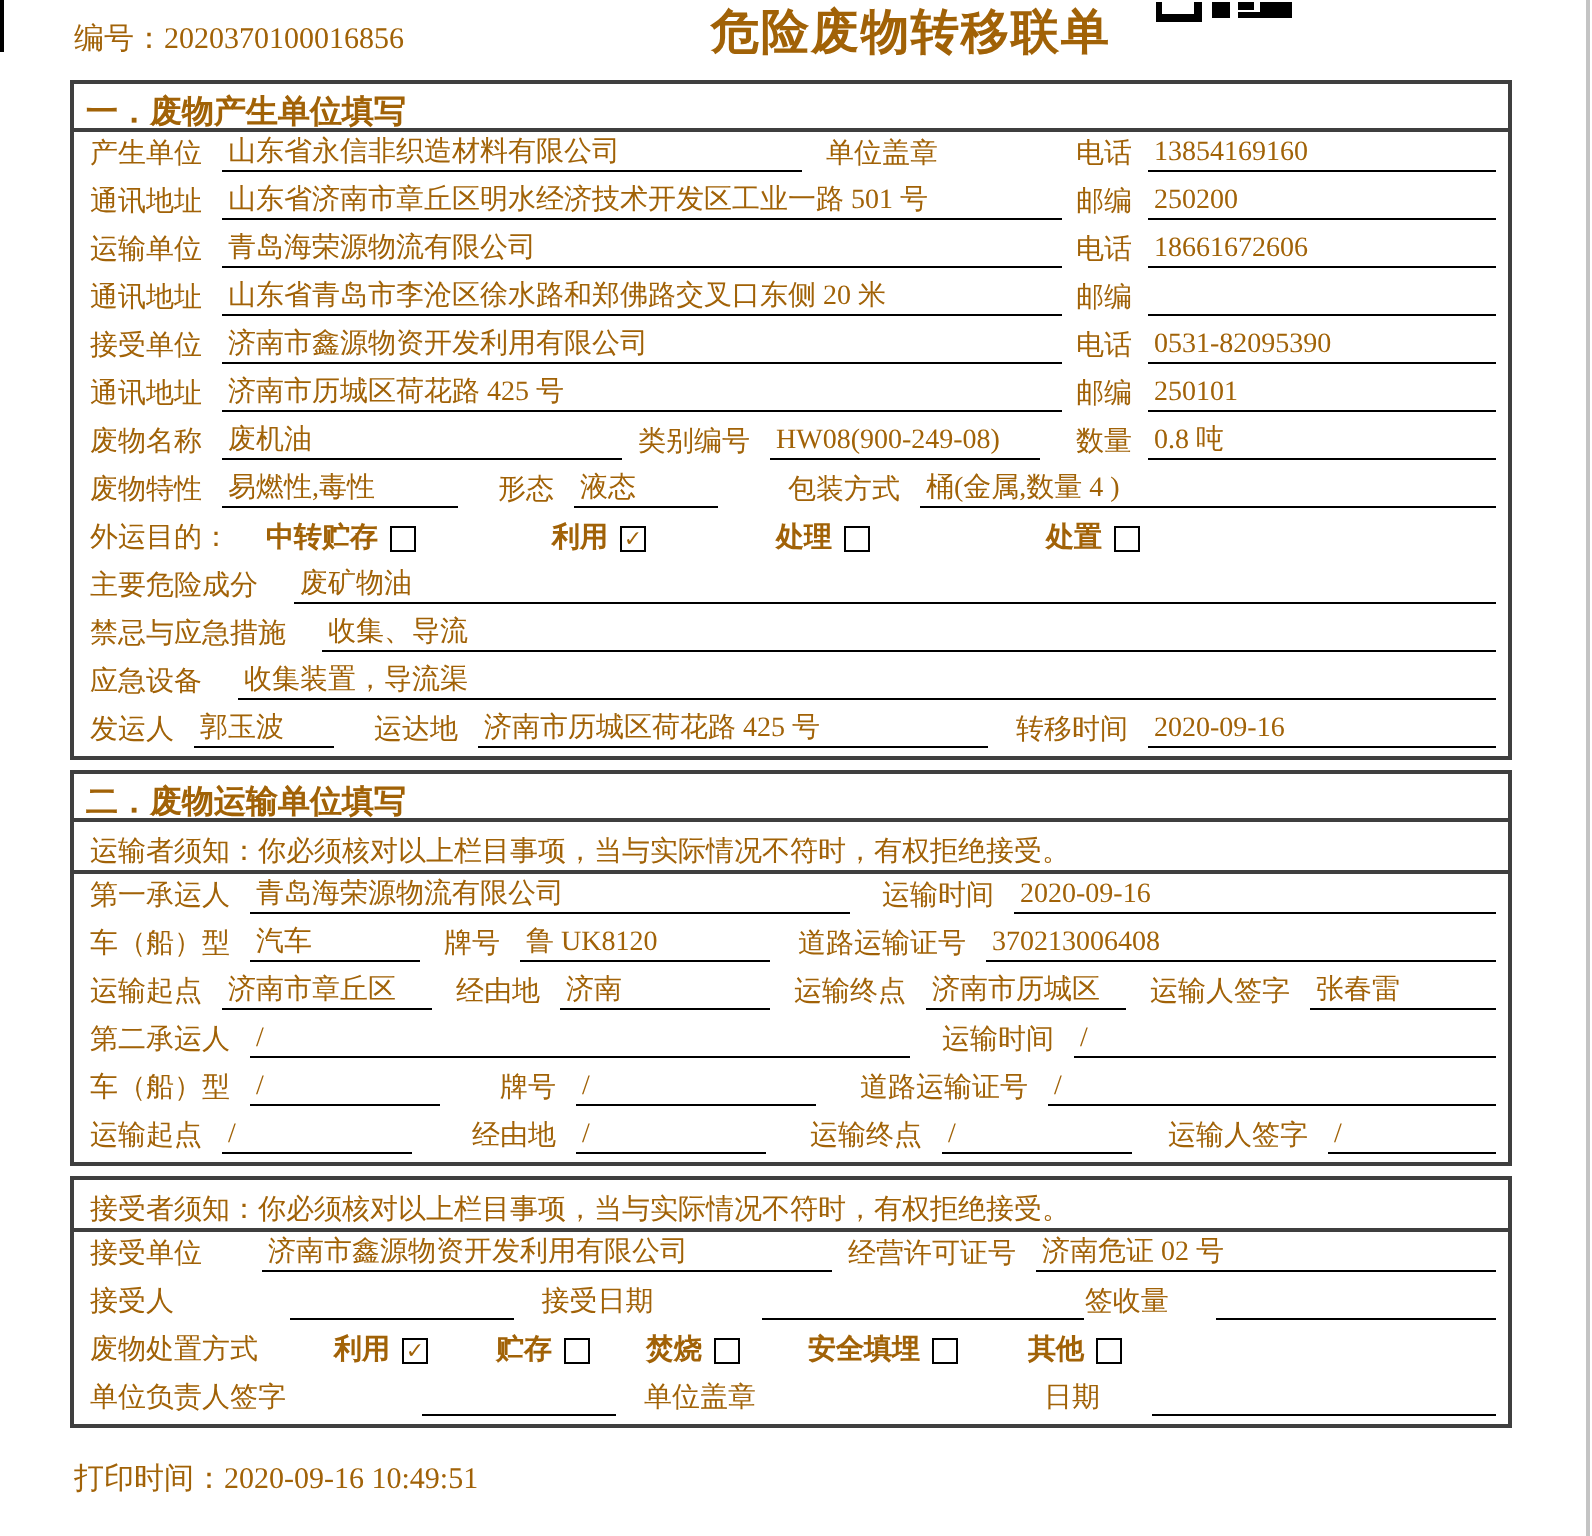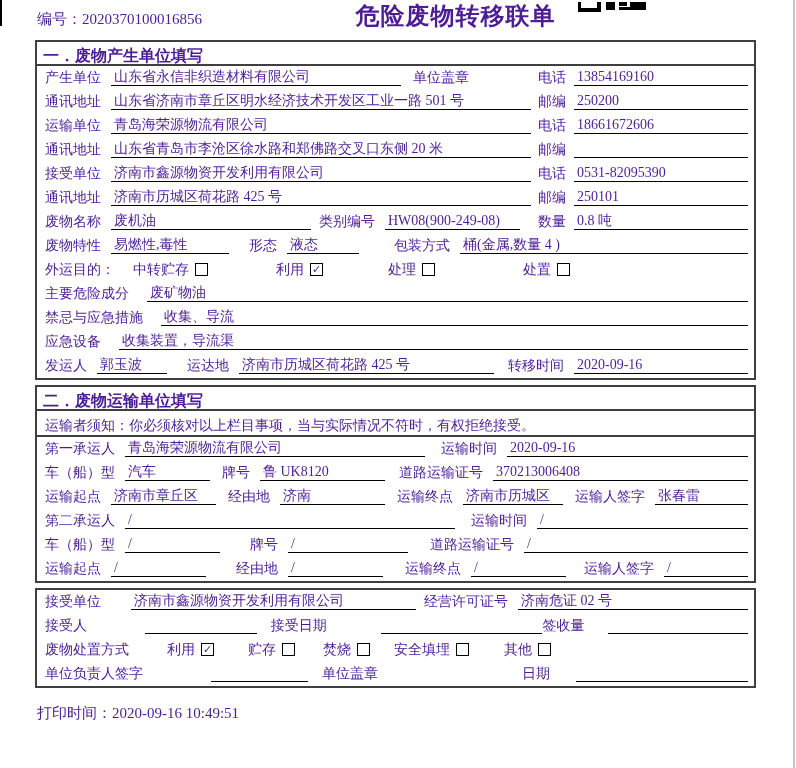--- a/index.html
+++ b/index.html
@@ -1,50 +1,50 @@
 <!DOCTYPE html>
 <html><head>
 <meta charset="utf-8">
 <style>
   html,body{margin:0;padding:0;background:#fff;}
   .sheet{position:relative;width:796px;height:768px;background:#ffffff;overflow:hidden;
-         font-family:"Liberation Serif","DejaVu Serif",serif;color:#4c1d95;font-size:14px;}
+         font-family:"Liberation Serif","DejaVu Serif",serif;color:#a16207;font-size:14px;}
   .corner-mark{position:absolute;left:0;top:0;width:2px;height:26px;background:#000;}
   .page-edge{position:absolute;right:1px;top:0;bottom:0;width:2px;background:#c4c4c4;}
 
   .header{position:relative;height:40px;}
   .serial{position:absolute;left:37px;top:10px;font-size:15px;white-space:nowrap;}
   .title{position:absolute;left:0;top:0;width:100%;box-sizing:border-box;padding-left:115px;
          text-align:center;font-size:24px;font-weight:bold;letter-spacing:1px;
          font-family:"Liberation Sans","DejaVu Sans",sans-serif;}
   .qr{position:absolute;left:578px;top:0;}
 
   .box{margin:0 0 5px 35px;width:721px;border:2px solid #3f3f3f;box-sizing:border-box;background:#fff;}
   .sec-head{height:24px;box-sizing:border-box;padding:4px 6px 0 6px;font-size:16px;font-weight:bold;
             border-bottom:2px solid #3f3f3f;font-family:"Liberation Sans","DejaVu Sans",sans-serif;}
   .note-row{height:26px;box-sizing:border-box;padding:6px 6px 0 8px;border-bottom:2px solid #3f3f3f;white-space:nowrap;}
   .row{height:24px;box-sizing:border-box;display:flex;align-items:flex-end;padding:0 6px 4px 8px;}
   .lbl{white-space:nowrap;margin-right:10px;line-height:16px;}
   .ul{border-bottom:1px solid #000;min-height:17px;line-height:16px;padding:0 3px;white-space:nowrap;box-sizing:border-box;}
   .grow{flex:1;}
   .rcol{margin-left:auto;width:210px;display:flex;align-items:flex-end;}
   .rcol .lbl{margin-right:8px;}
-  .opt{display:flex;align-items:center;white-space:nowrap;line-height:16px;}
+  .opt{display:flex;align-items:center;white-space:nowrap;line-height:16px;font-weight:bold;}
   .cbox{width:13px;height:13px;border:1px solid #000;margin-left:6px;margin-bottom:1px;
         font-size:11px;line-height:12px;text-align:center;display:inline-block;box-sizing:border-box;
         font-family:"DejaVu Sans",sans-serif;}
   .footer{margin:16px 0 0 37px;font-size:15px;white-space:nowrap;}
 
   .w70{width:70px}.w72{width:72px}.w85{width:85px}.w95{width:95px}.w97{width:97px}
   .w100{width:100px}.w105{width:105px}.w114{width:114px}.w118{width:118px}.w120{width:120px}
   .w125{width:125px}.w135{width:135px}.w165{width:165px}.w200{width:200px}.w255{width:255px}
   .w285{width:285px}.w290{width:290px}.w300{width:300px}.w330{width:330px}.w420{width:420px}
   .ml8{margin-left:8px}.ml12{margin-left:12px}.ml14{margin-left:14px}.ml16{margin-left:16px}
   .ml18{margin-left:18px}.ml20{margin-left:20px}.ml22{margin-left:22px}.ml28{margin-left:28px}
-  .ml30{margin-left:30px}.ml34{margin-left:34px}.ml35{margin-left:35px}.ml36{margin-left:24px}
+  .ml30{margin-left:30px}.ml34{margin-left:34px}.ml35{margin-left:35px}.ml36{margin-left:34px}
   .ml44{margin-left:44px}.ml48{margin-left:48px}.ml58{margin-left:58px}.ml65{margin-left:65px}
   .ml68{margin-left:68px}.ml88{margin-left:88px}.ml134{margin-left:134px}
 </style>
 </head>
 <body>
 
 <div class="sheet">
   <div class="corner-mark"></div>
   <div class="page-edge"></div>
 
@@ -238,20 +238,21 @@
       <span class="lbl ml30">经由地</span>
       <span class="ul w95">/</span>
       <span class="lbl ml22">运输终点</span>
       <span class="ul w95">/</span>
       <span class="lbl ml18">运输人签字</span>
       <span class="ul grow">/</span>
     </div>
   </div>
 
   <div class="box">
+    <div class="note-row">接受者须知：你必须核对以上栏目事项，当与实际情况不符时，有权拒绝接受。</div>
 
     <div class="row">
       <span class="lbl">接受单位</span>
       <span class="ul w285 ml20">济南市鑫源物资开发利用有限公司</span>
       <span class="lbl ml8">经营许可证号</span>
       <span class="ul grow">济南危证 02 号</span>
     </div>
 
     <div class="row">
       <span class="lbl">接受人</span>

